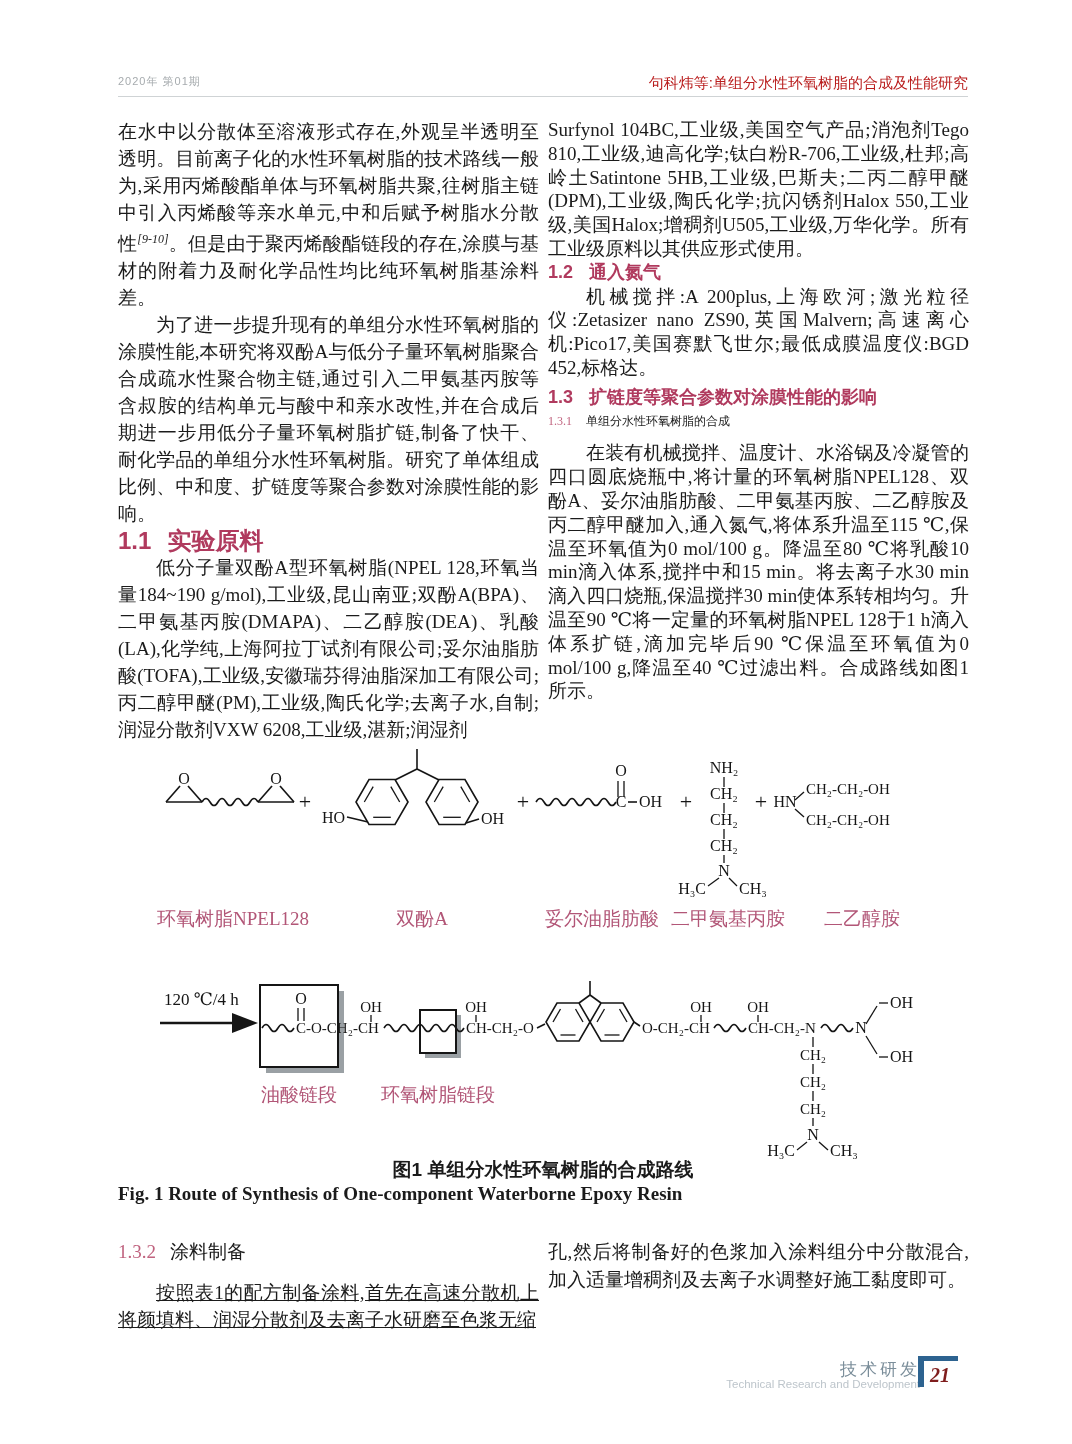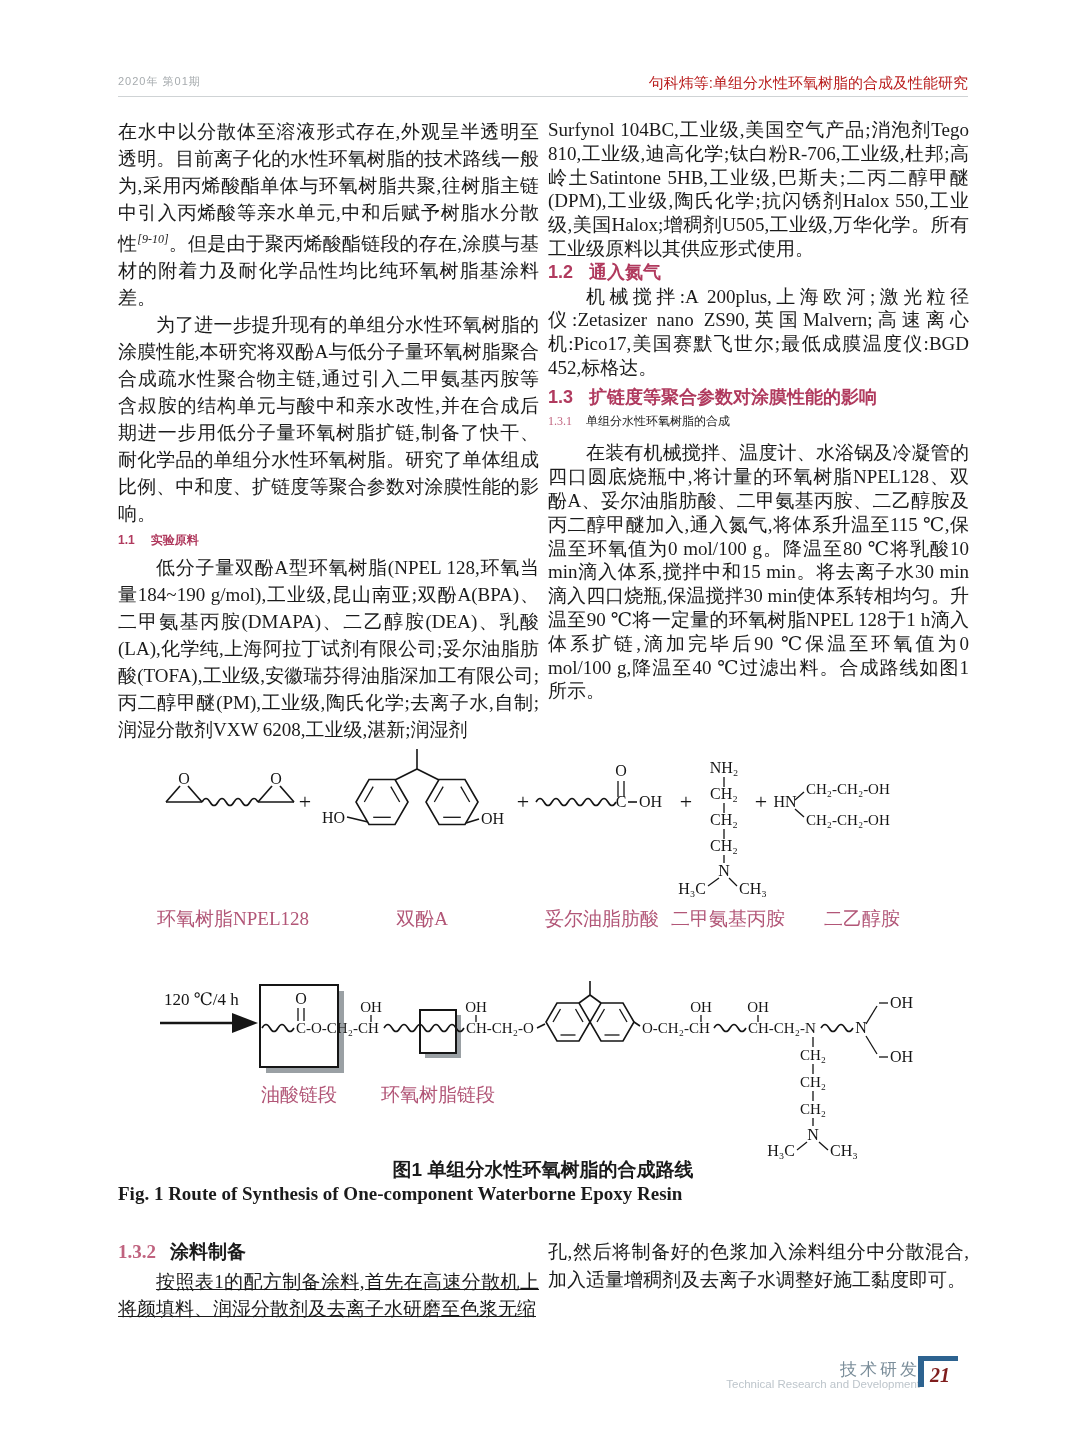--- a/index.html
+++ b/index.html
@@ -16,21 +16,21 @@
   .col-left{left:118px;top:118px;}
   .col-right{left:548px;top:118px;}
   .col-left p{margin:0;font-size:19px;line-height:27px;}
   .col-right p{margin:0;font-size:19px;line-height:23.8px;}
   .ind{text-indent:2em;}
   sup{font-size:12px;font-style:italic;}
   .h1{margin:13px 0 0 0;font-family:"Liberation Sans","DejaVu Sans",sans-serif;
       font-weight:bold;font-size:23px;line-height:30px;color:#b03a5e;}
   .h1 .num{margin-right:22px;}
   .h2{margin:0;font-family:"Liberation Sans","DejaVu Sans",sans-serif;
-      font-weight:bold;font-size:12px;line-height:27px;color:#b03a5e;}
+      font-weight:bold;font-size:24px;line-height:27px;color:#b03a5e;}
   .h2 .num{margin-right:16px;}
   .col-right .h2{line-height:23.8px;font-size:18px;}
   .h2.mt{margin-top:6px;}
   .h3{margin:0 0 8px 0;font-size:12px;line-height:23.8px;font-weight:normal;}
   .h3 .num{color:#c0637f;margin-right:14px;}
   
   .fig-svg{position:absolute;left:120px;top:745px;}
   svg text{fill:#151515;font-family:"Liberation Serif","DejaVu Serif",serif;}
   svg .atom{font-size:16px;}
   svg .chain{font-size:15px;}
@@ -44,21 +44,21 @@
   svg .ah{fill:#151515;stroke:none;}
   .cap-cn{position:absolute;left:118px;top:1157px;width:850px;text-align:center;
           font-family:"Liberation Sans","DejaVu Sans",sans-serif;font-weight:bold;font-size:19px;}
   .cap-en{position:absolute;left:118px;top:1183px;width:850px;text-align:left;
           font-weight:bold;font-size:19px;}
   
   .bot-left{position:absolute;left:118px;top:1240px;width:421px;text-align:justify;}
   .bot-left p{margin:0;font-size:19px;line-height:27px;text-decoration:underline;}
   .bot-right{position:absolute;left:548px;top:1238px;width:421px;text-align:justify;}
   .bot-right p{margin:0;font-size:19px;line-height:28px;}
-  .h3b{margin:0 0 4px 0;font-size:19px;line-height:24px;font-weight:bold;}
+  .h3b{margin:0 0 15px 0;font-size:19px;line-height:24px;font-weight:normal;}
   .h3b .num{color:#c0637f;margin-right:14px;}
   
   .ft-cn{position:absolute;left:760px;top:1358px;width:160px;text-align:right;
          font-family:"Liberation Sans","DejaVu Sans",sans-serif;font-size:17px;
          color:#7b8e9a;letter-spacing:3px;}
   .ft-en{position:absolute;left:640px;top:1378px;width:280px;text-align:right;
          font-family:"Liberation Sans","DejaVu Sans",sans-serif;font-size:11.5px;color:#bdc5cb;}
   .ft-box{position:absolute;left:918px;top:1356px;width:40px;height:31px;box-sizing:border-box;
           border-top:5px solid #2d6390;border-left:6px solid #2d6390;}
   .ft-box span{display:block;padding:3px 0 0 6px;font-style:italic;font-weight:bold;

